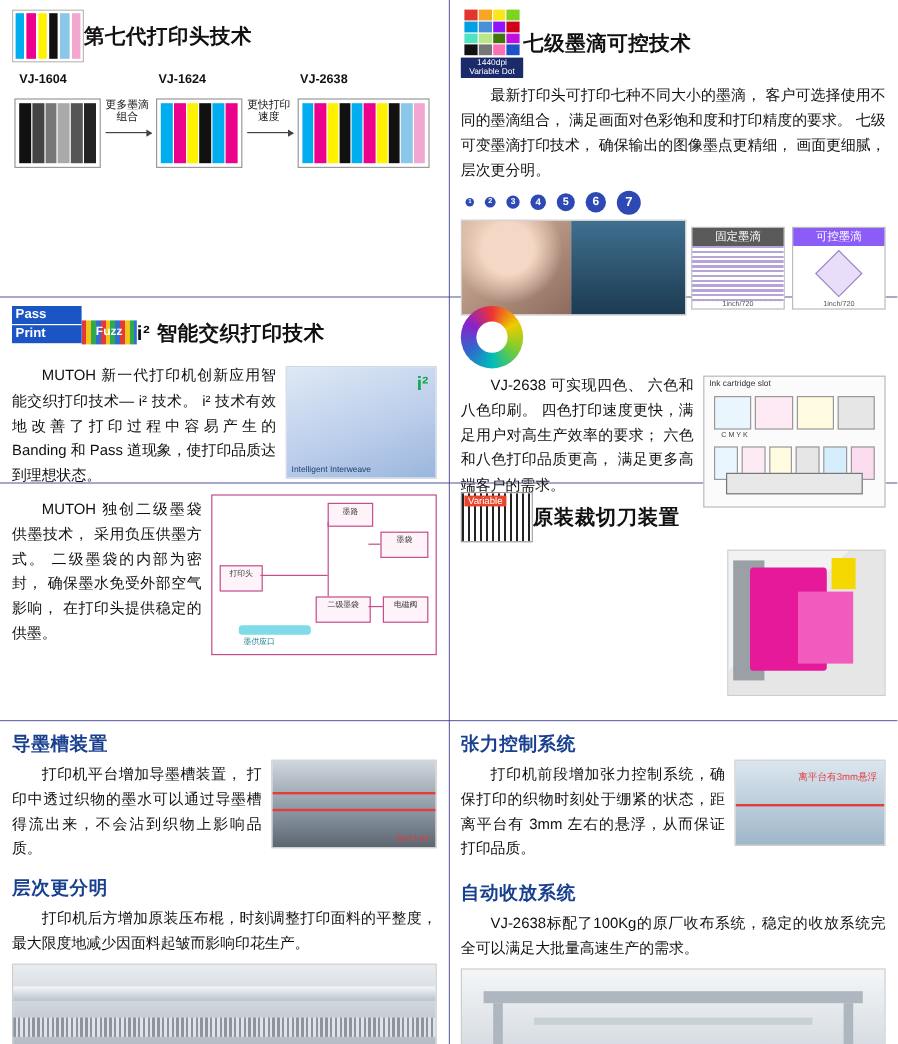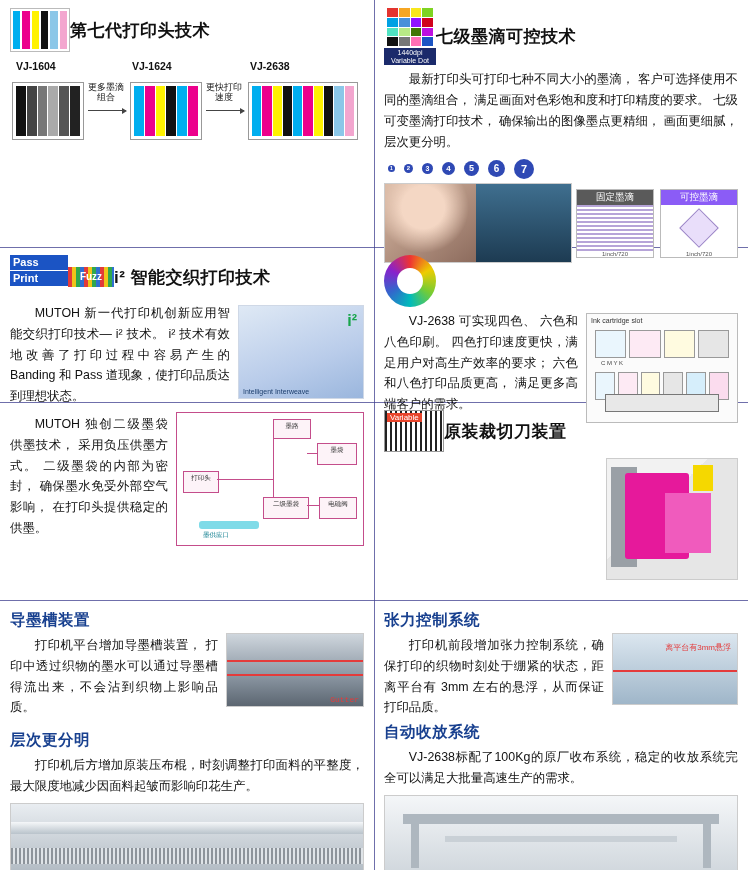--- a/index.html
+++ b/index.html
@@ -375,21 +375,21 @@
     <div class="cell" style="height:270px">
       <div class="title blue sec-title">张力控制系统</div>
       <div style="display:flex;gap:8px;align-items:flex-start">
         <p class="body" style="flex:1;margin-top:2px">打印机前段增加张力控制系统，确保打印的织物时刻处于绷紧的状态，距离平台有 3mm 左右的悬浮，从而保证打印品质。</p>
         <div class="bimg tension" style="width:124px">
           <div class="ln" style="top:36px"></div>
           <div class="cap">离平台有3mm悬浮</div>
         </div>
       </div>
 
-      <div class="title blue sec-title" style="margin-top:4px">自动收放系统</div>
+      <div class="title blue sec-title" style="margin-top:16px">自动收放系统</div>
       <p class="body">VJ-2638标配了100Kg的原厂收布系统，稳定的收放系统完全可以满足大批量高速生产的需求。</p>
       <div class="bimg takeup" style="margin-top:6px">
         <div class="beam" style="left:18px;top:18px;right:18px;height:10px"></div>
         <div class="beam" style="left:26px;top:28px;width:8px;height:44px"></div>
         <div class="beam" style="right:26px;top:28px;width:8px;height:44px"></div>
         <div class="beam" style="left:60px;top:40px;right:60px;height:6px;background:#c9d0d6"></div>
       </div>
     </div>
 
   </div>

